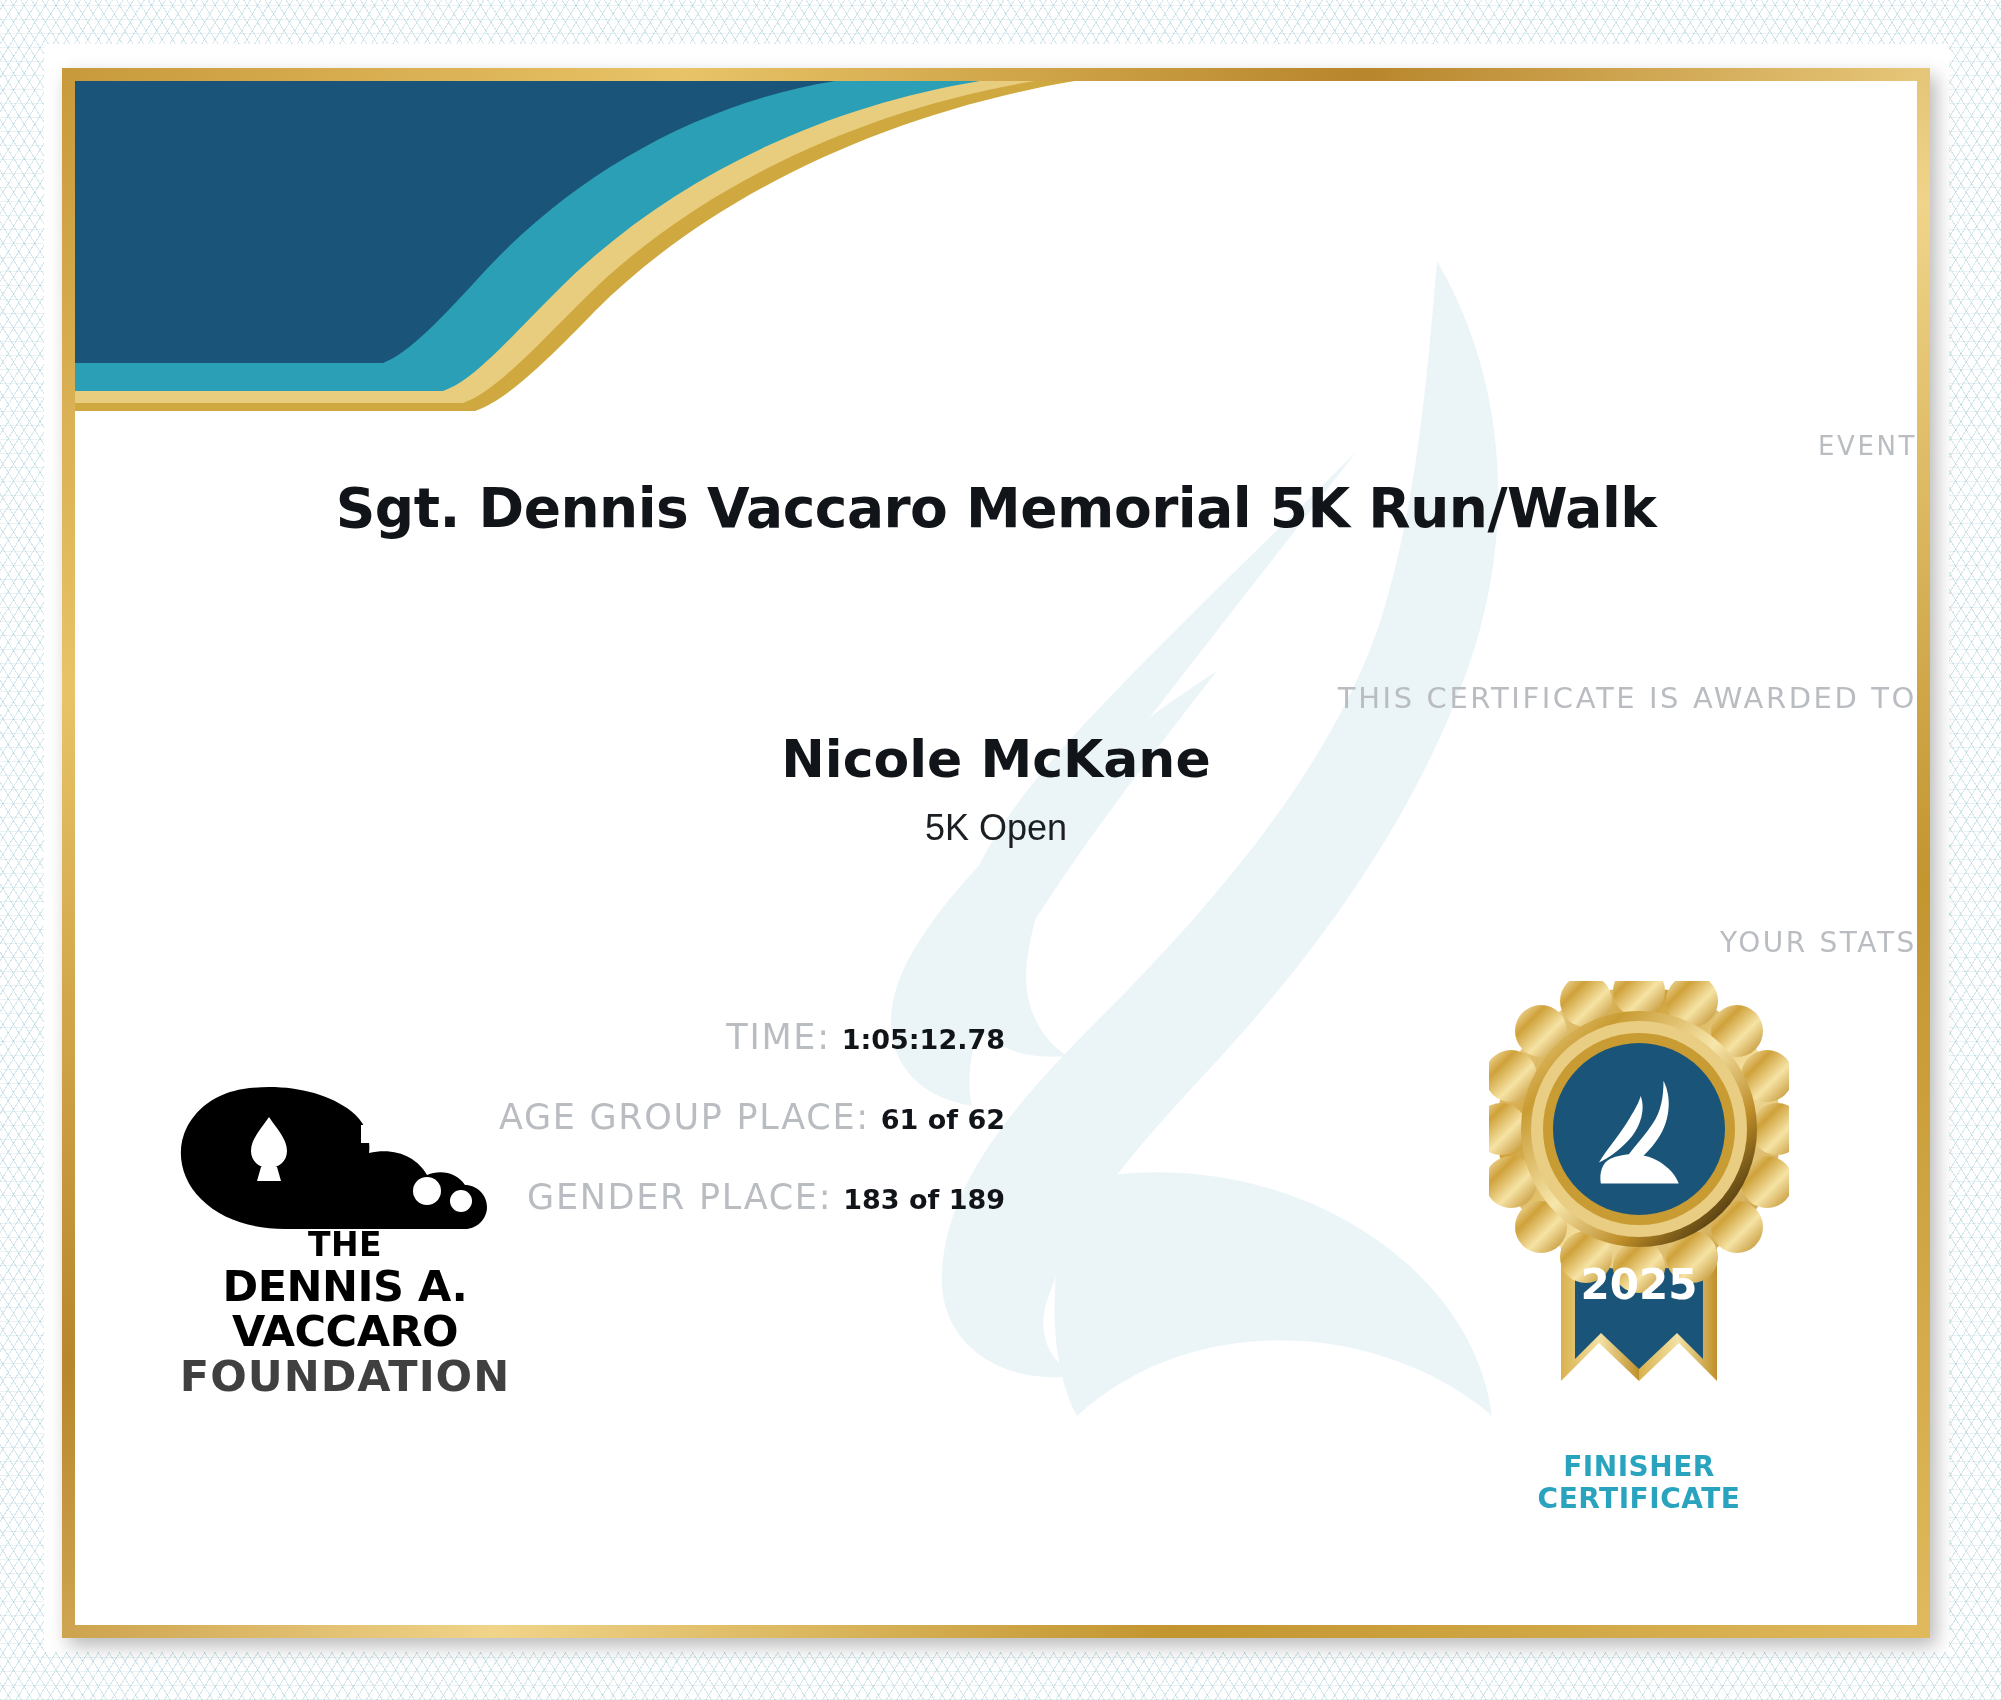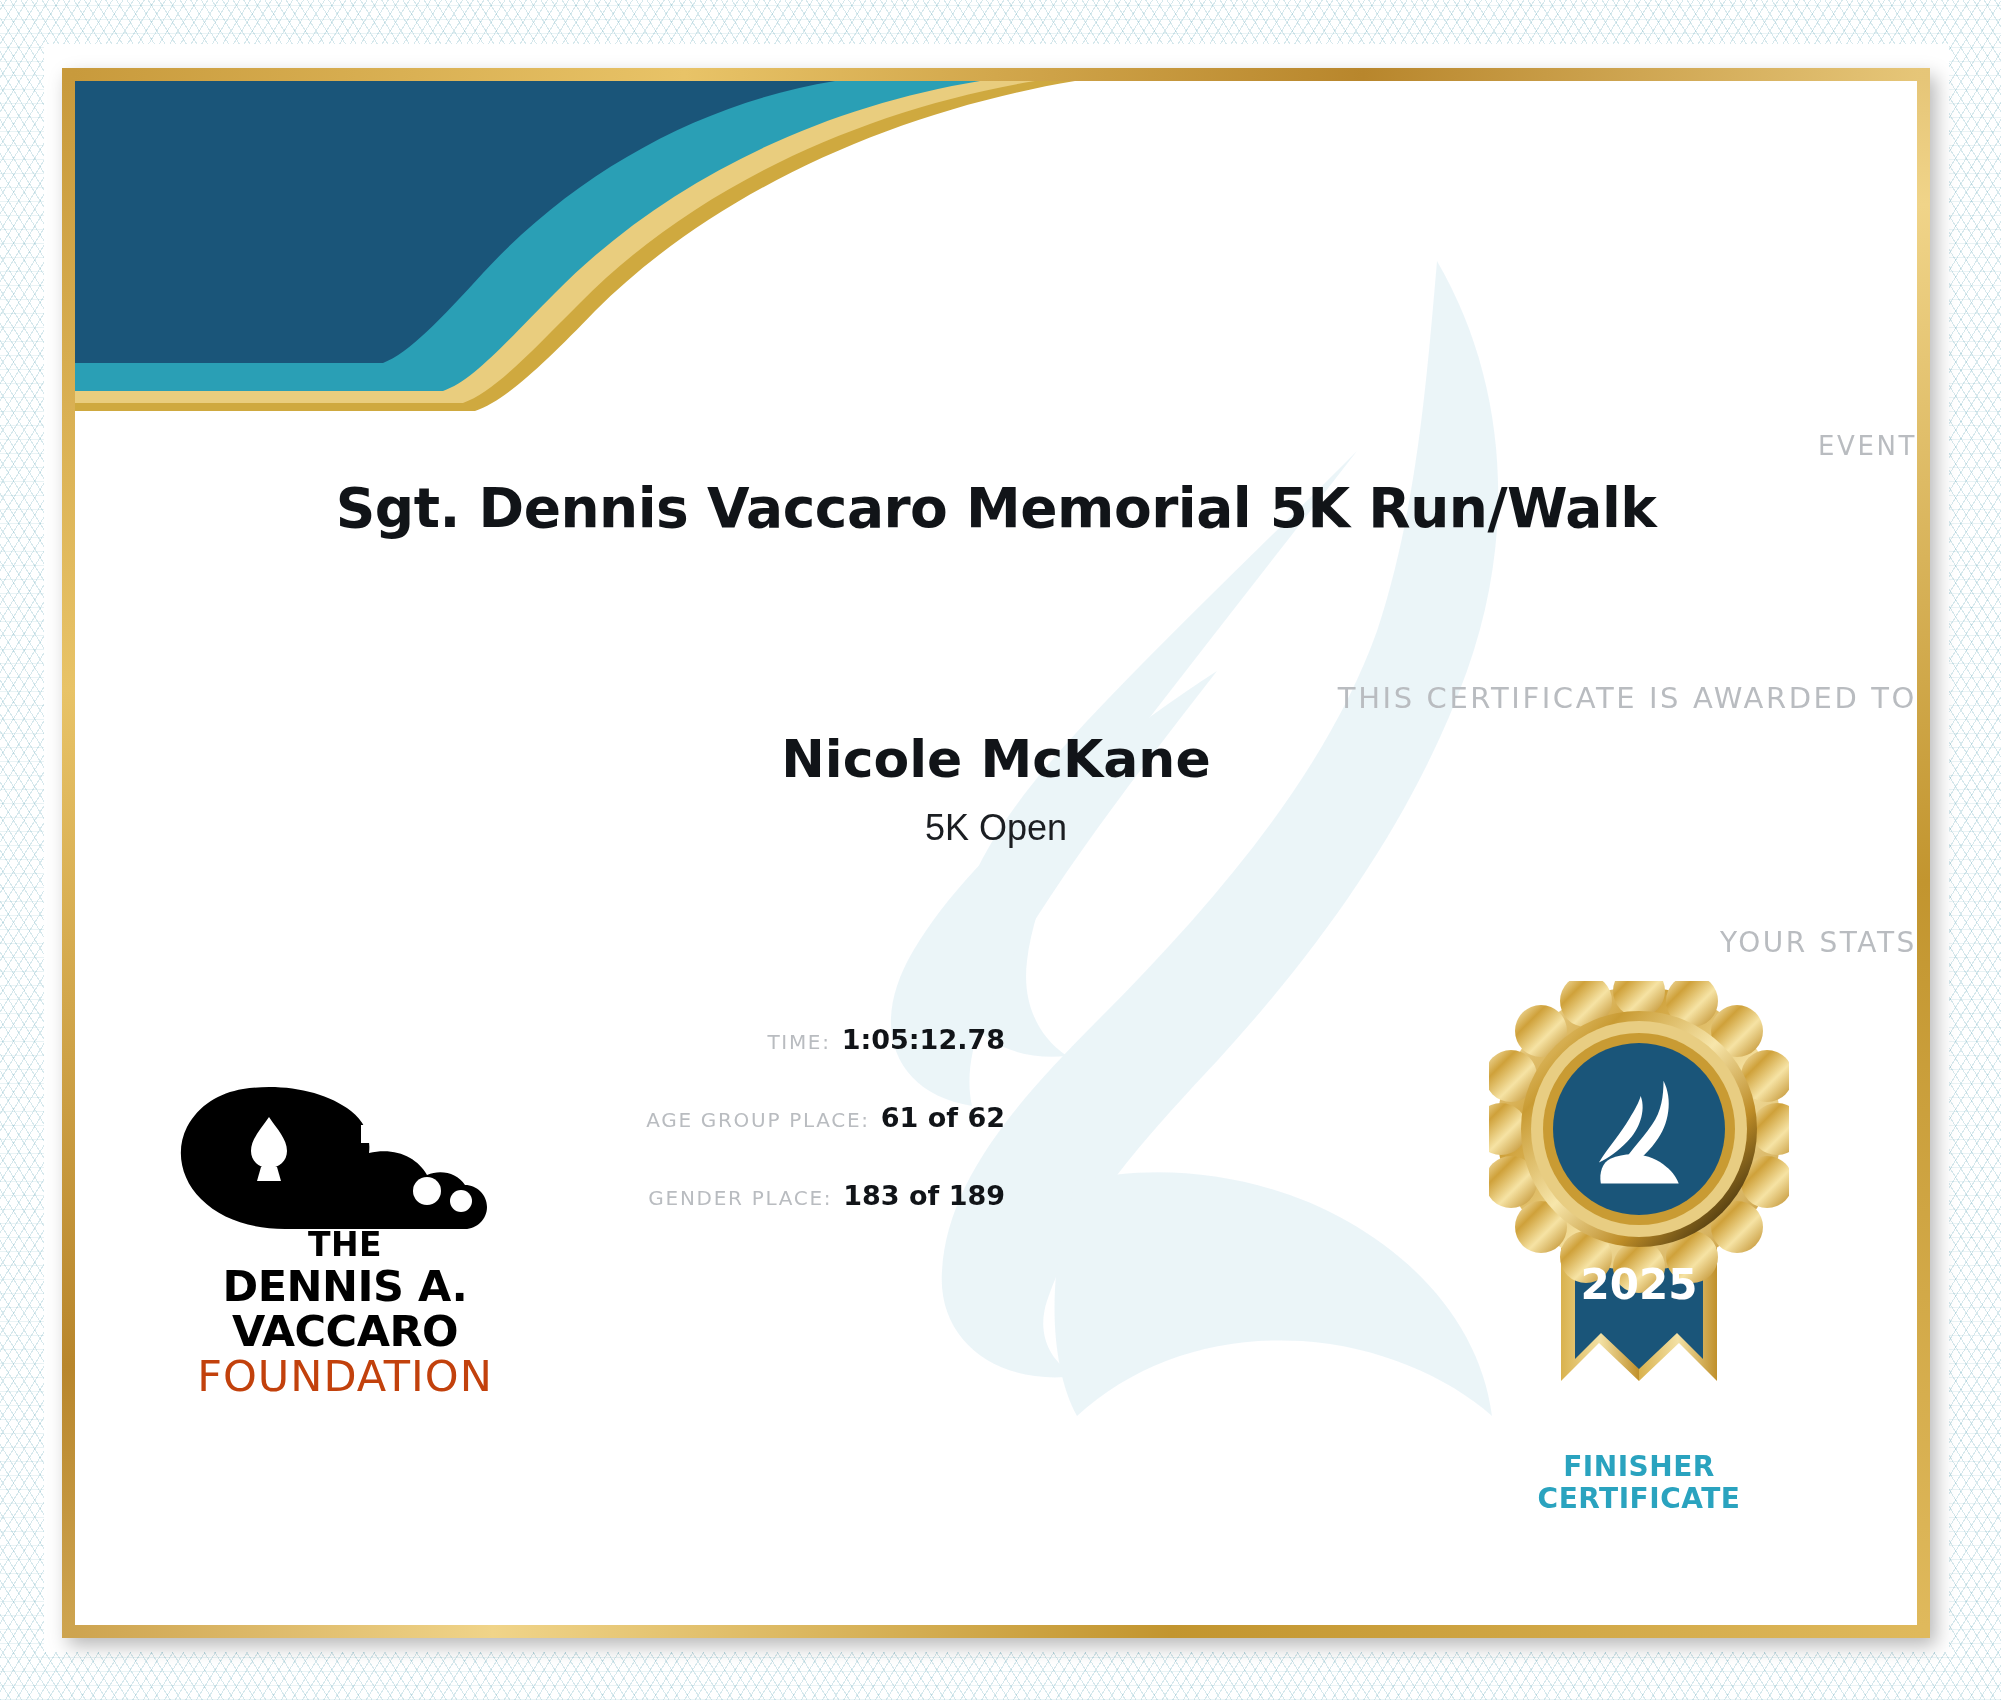--- a/index.html
+++ b/index.html
@@ -122,21 +122,21 @@
     display: flex;
     align-items: baseline;
     justify-content: flex-end;
     gap: 11px;
     margin-bottom: 19px;
     padding-right: 290px;
   }
   .stat-key {
     color: #b9bcc0;
     font-family: "DejaVu Sans", sans-serif;
-    font-size: 20px;
+    font-size: 35px;
     letter-spacing: 1.7px;
     font-weight: 500;
     white-space: nowrap;
   }
   .stat-val {
     color: #111418;
     font-family: "DejaVu Sans", sans-serif;
     font-size: 27px;
     font-weight: 700;
     white-space: nowrap;
@@ -156,21 +156,21 @@
     font-weight: 700; font-size: 33px; color: #000; letter-spacing: 0.5px;
     margin-top: -6px;
   }
   .fnd-line2 {
     font-family: "DejaVu Sans", sans-serif;
     font-weight: 700; font-size: 43px; color: #000; letter-spacing: -0.5px;
     line-height: 1.05;
   }
   .fnd-line3 {
     font-family: "DejaVu Sans", sans-serif;
-    font-weight: 400; font-size: 43px; color: #c2410c; letter-spacing: 1px;
+    font-weight: 700; font-size: 43px; color: #404040; letter-spacing: 1px;
     line-height: 1.05;
   }
 
   
   #medal {
     position: absolute;
     right: 128px; top: 900px;
     width: 300px;
     text-align: center;
   }

